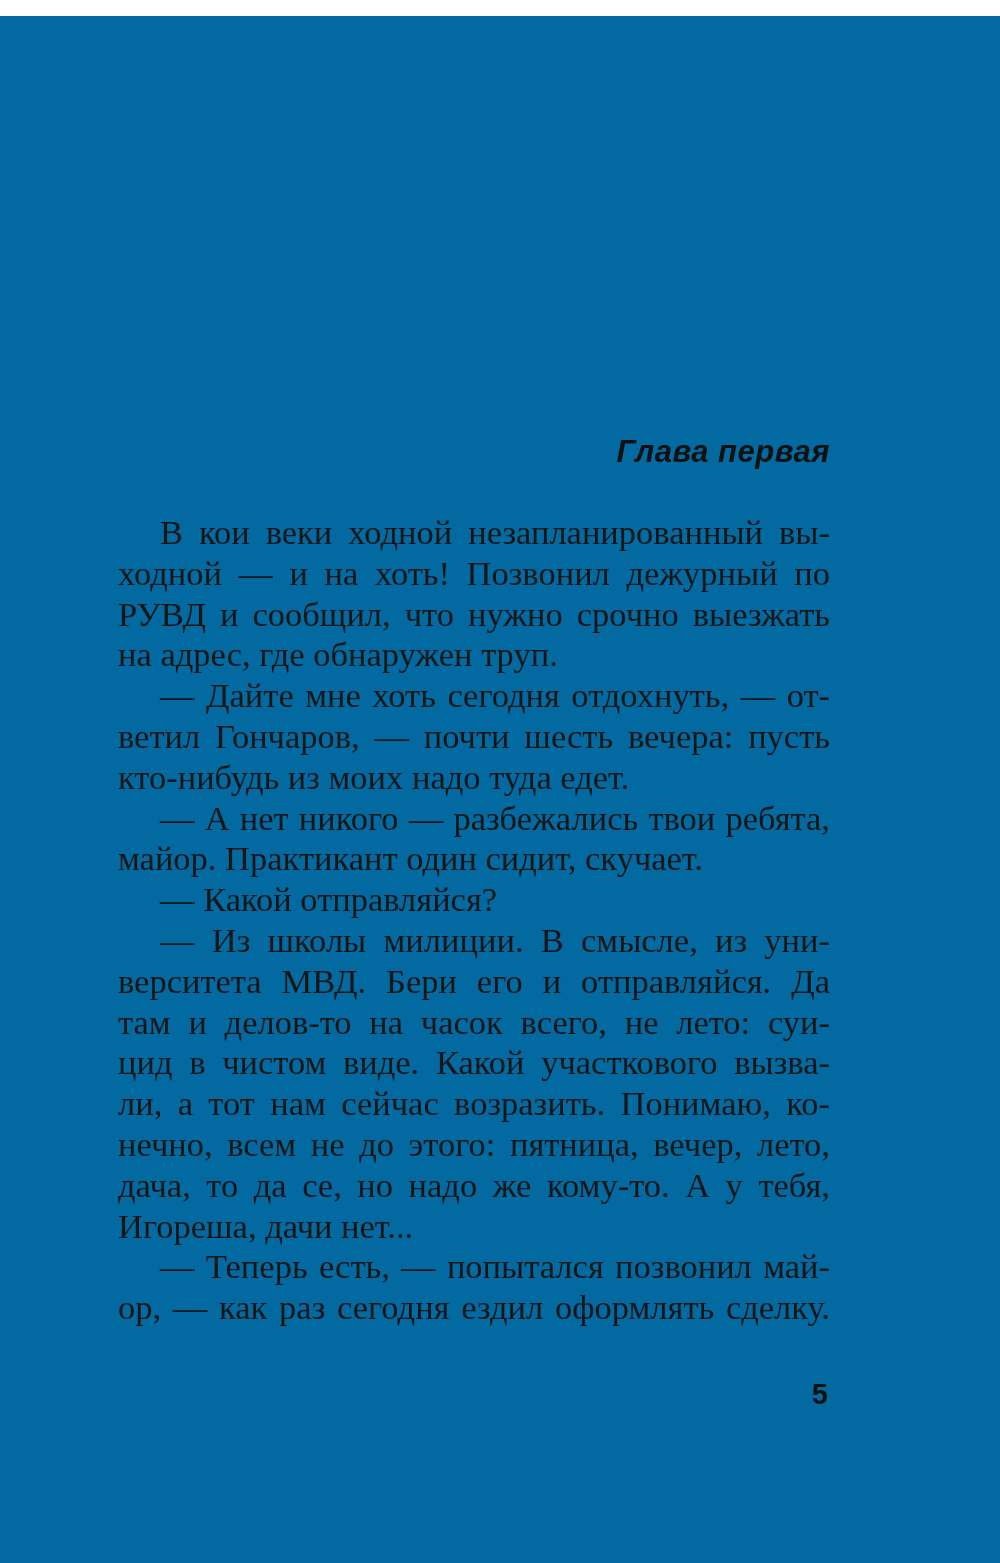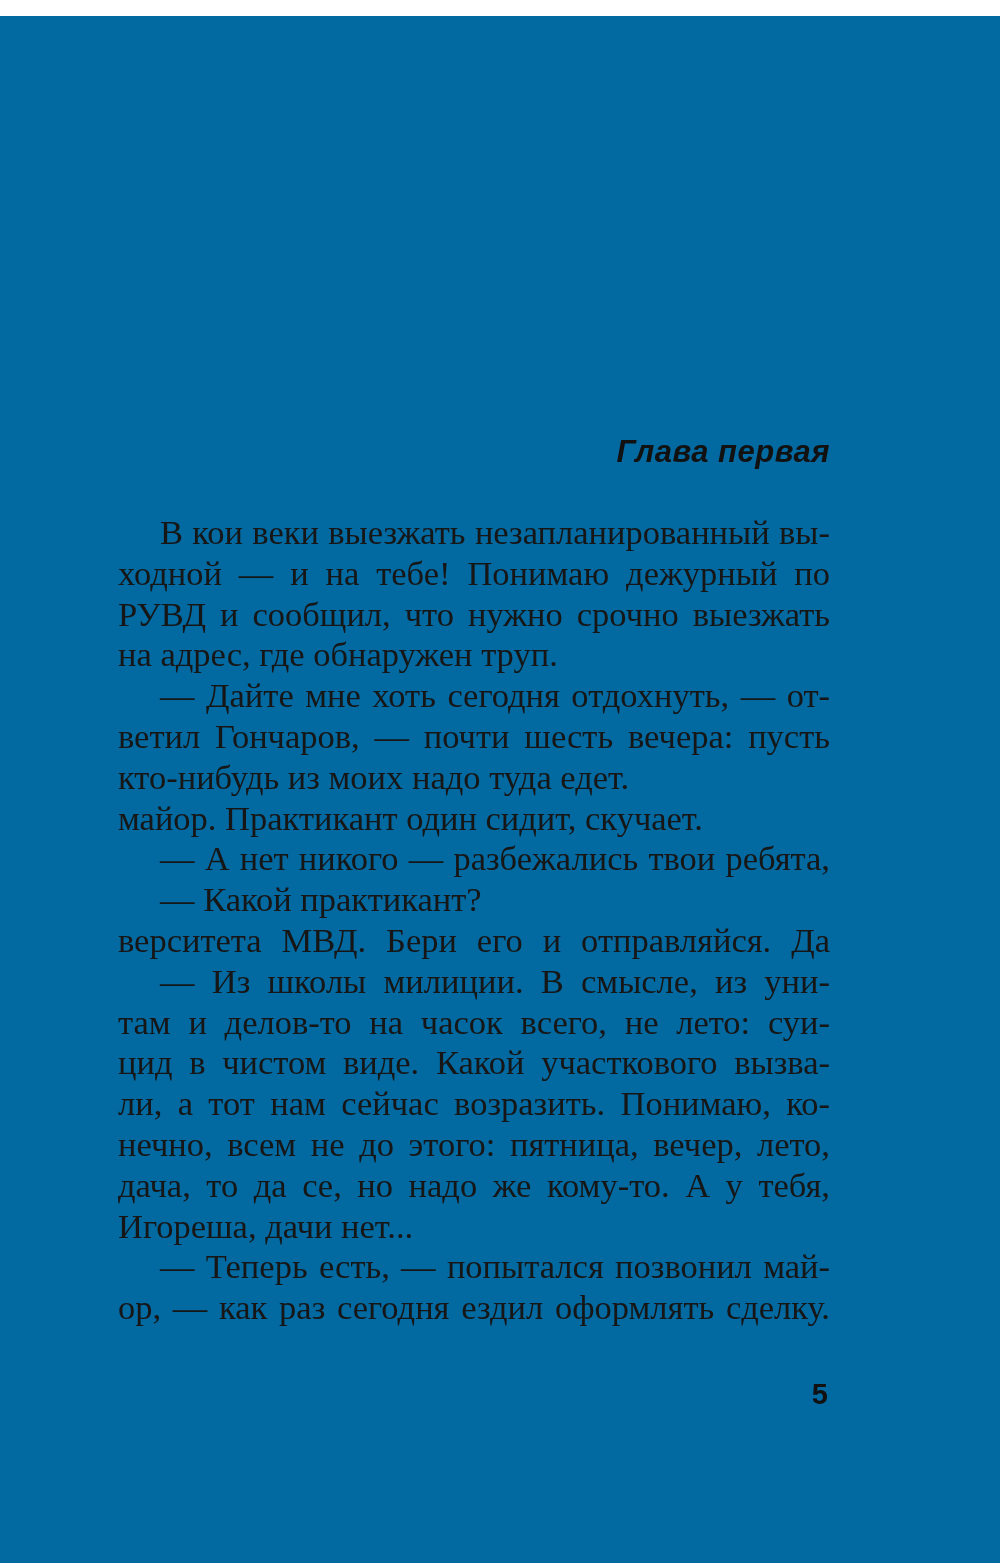--- a/index.html
+++ b/index.html
@@ -66,32 +66,32 @@
       color: #111111;
     }
   </style>
 </head>
 <body>
 
 <div class="page">
   <div class="chapter-title">Глава первая</div>
 
   <div class="body-text">
-    <span class="line indent">В кои веки выезжать незапланированный вы-</span>
-    <span class="line">ходной — и на тебе! Понимаю дежурный по</span>
+    <span class="line indent">В кои веки ходной незапланированный вы-</span>
+    <span class="line">ходной — и на хоть! Позвонил дежурный по</span>
     <span class="line">РУВД и сообщил, что нужно срочно выезжать</span>
     <span class="line last">на адрес, где обнаружен труп.</span>
     <span class="line indent">— Дайте мне хоть сегодня отдохнуть, — от-</span>
     <span class="line">ветил Гончаров, — почти шесть вечера: пусть</span>
     <span class="line last">кто-нибудь из моих надо туда едет.</span>
+    <span class="line indent">— А нет никого — разбежались твои ребята,</span>
     <span class="line last">майор. Практикант один сидит, скучает.</span>
-    <span class="line indent">— А нет никого — разбежались твои ребята,</span>
-    <span class="line indent last">— Какой практикант?</span>
+    <span class="line indent last">— Какой отправляйся?</span>
+    <span class="line indent">— Из школы милиции. В смысле, из уни-</span>
     <span class="line">верситета МВД. Бери его и отправляйся. Да</span>
-    <span class="line indent">— Из школы милиции. В смысле, из уни-</span>
     <span class="line">там и делов-то на часок всего, не лето: суи-</span>
     <span class="line">цид в чистом виде. Какой участкового вызва-</span>
     <span class="line">ли, а тот нам сейчас возразить. Понимаю, ко-</span>
     <span class="line">нечно, всем не до этого: пятница, вечер, лето,</span>
     <span class="line">дача, то да се, но надо же кому-то. А у тебя,</span>
     <span class="line last">Игореша, дачи нет...</span>
     <span class="line indent">— Теперь есть, — попытался позвонил май-</span>
     <span class="line">ор, — как раз сегодня ездил оформлять сделку.</span>
   </div>
 

